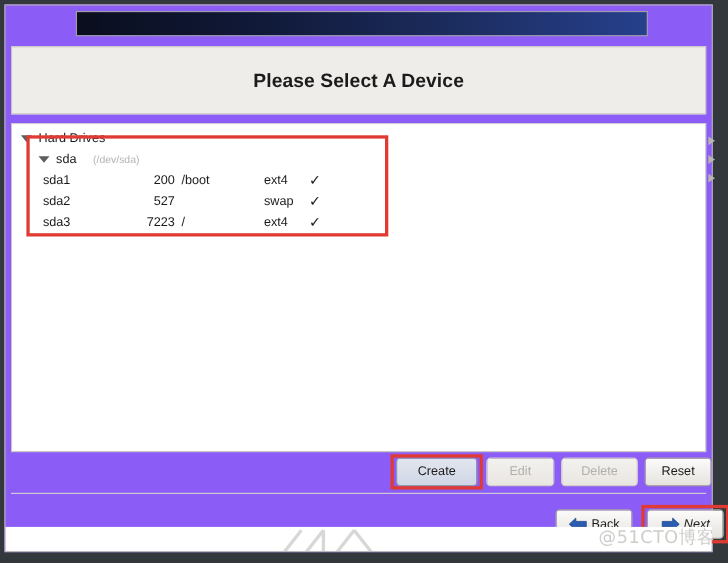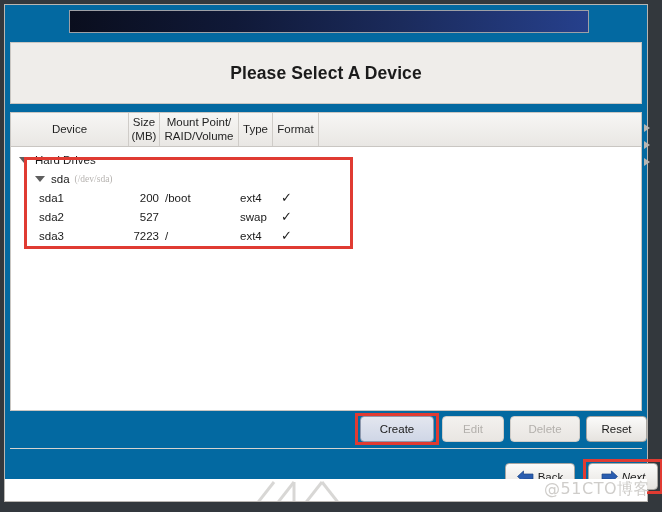--- a/index.html
+++ b/index.html
@@ -47,21 +47,21 @@
     left: 0; bottom: 0;
     width: 662px; height: 10px;
     background: #33383d;
   }
 
   
   #window {
     position: absolute;
     left: 4px; top: 4px;
     width: 644px; height: 498px;
-    background: #0369a1;
+    background: #8b5cf6;
     border: 1px solid #b9b6b2;
     box-sizing: border-box;
   }
 
   
   .banner {
     position: absolute;
     left: 64px; top: 5px;
     width: 520px; height: 23px;
     background: linear-gradient(to right, #0a0e1e 0%, #101938 32%, #1b2b5c 64%, #26408c 100%);
@@ -148,21 +148,21 @@
     width: 0; height: 0;
     border-left: 5px solid transparent;
     border-right: 5px solid transparent;
     border-top: 6px solid #5e5e5e;
     margin-right: 6px;
     vertical-align: middle;
   }
   .row-hd   { padding-left: 8px; }
   .row-sda  { padding-left: 24px; }
   .row-part { padding-left: 28px; }
-  .dev-sub  { color: #b6b3b0; font-size: 9.5px; margin-left: 5px; font-family: Liberation Serif, serif; }
+  .dev-sub  { color: #b6b3b0; font-size: 9.5px; margin-left: 15px; }
   .check {
     color: #1a1a1a;
     font-size: 13px;
     line-height: 1;
   }
 
   
   .redbox-rows {
     position: absolute;
     left: 13px; top: 10px;
@@ -310,38 +310,20 @@
   <div id="window">
 
     <div class="banner"></div>
 
     <div class="title-panel">
       <span class="title-text">Please Select A Device</span>
     </div>
 
     <div class="table-wrap">
 
-      <div class="thead">
-        <div class="th th-device">Device</div>
-        <div class="th th-size">
-          <div>
-            <div>Size</div>
-            <div>(MB)</div>
-          </div>
-        </div>
-        <div class="th th-mount">
-          <div>
-            <div>Mount Point/</div>
-            <div>RAID/Volume</div>
-          </div>
-        </div>
-        <div class="th th-type">Type</div>
-        <div class="th th-format">Format</div>
-        <div class="th th-rest"></div>
-      </div>
 
       <div class="tbody">
 
         <div class="trow">
           <div class="cell-device row-hd" style="width:auto;">
             <span class="disclose"></span>
             <span>Hard Drives</span>
           </div>
         </div>
 

